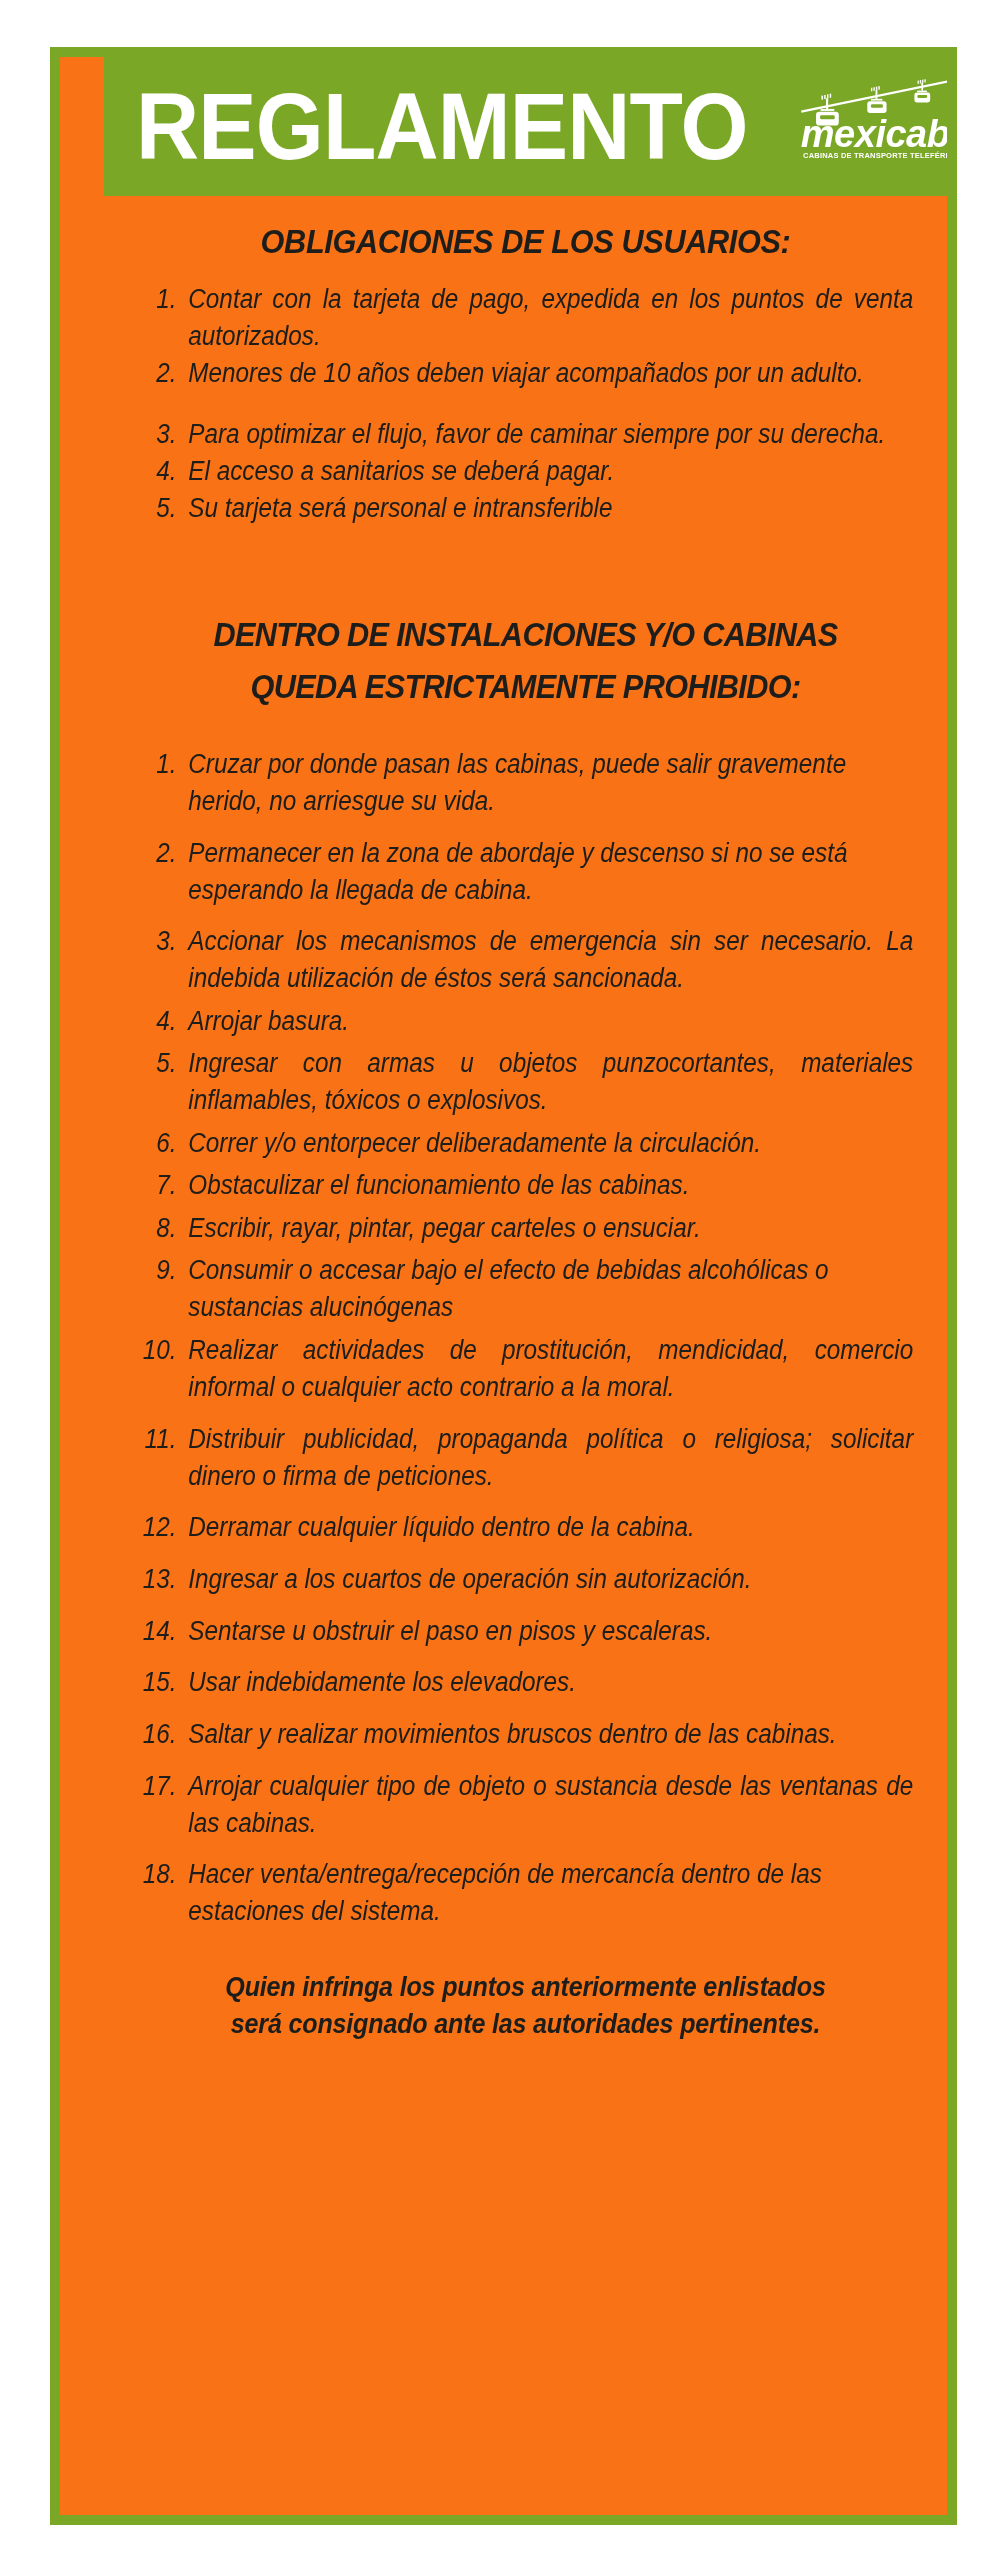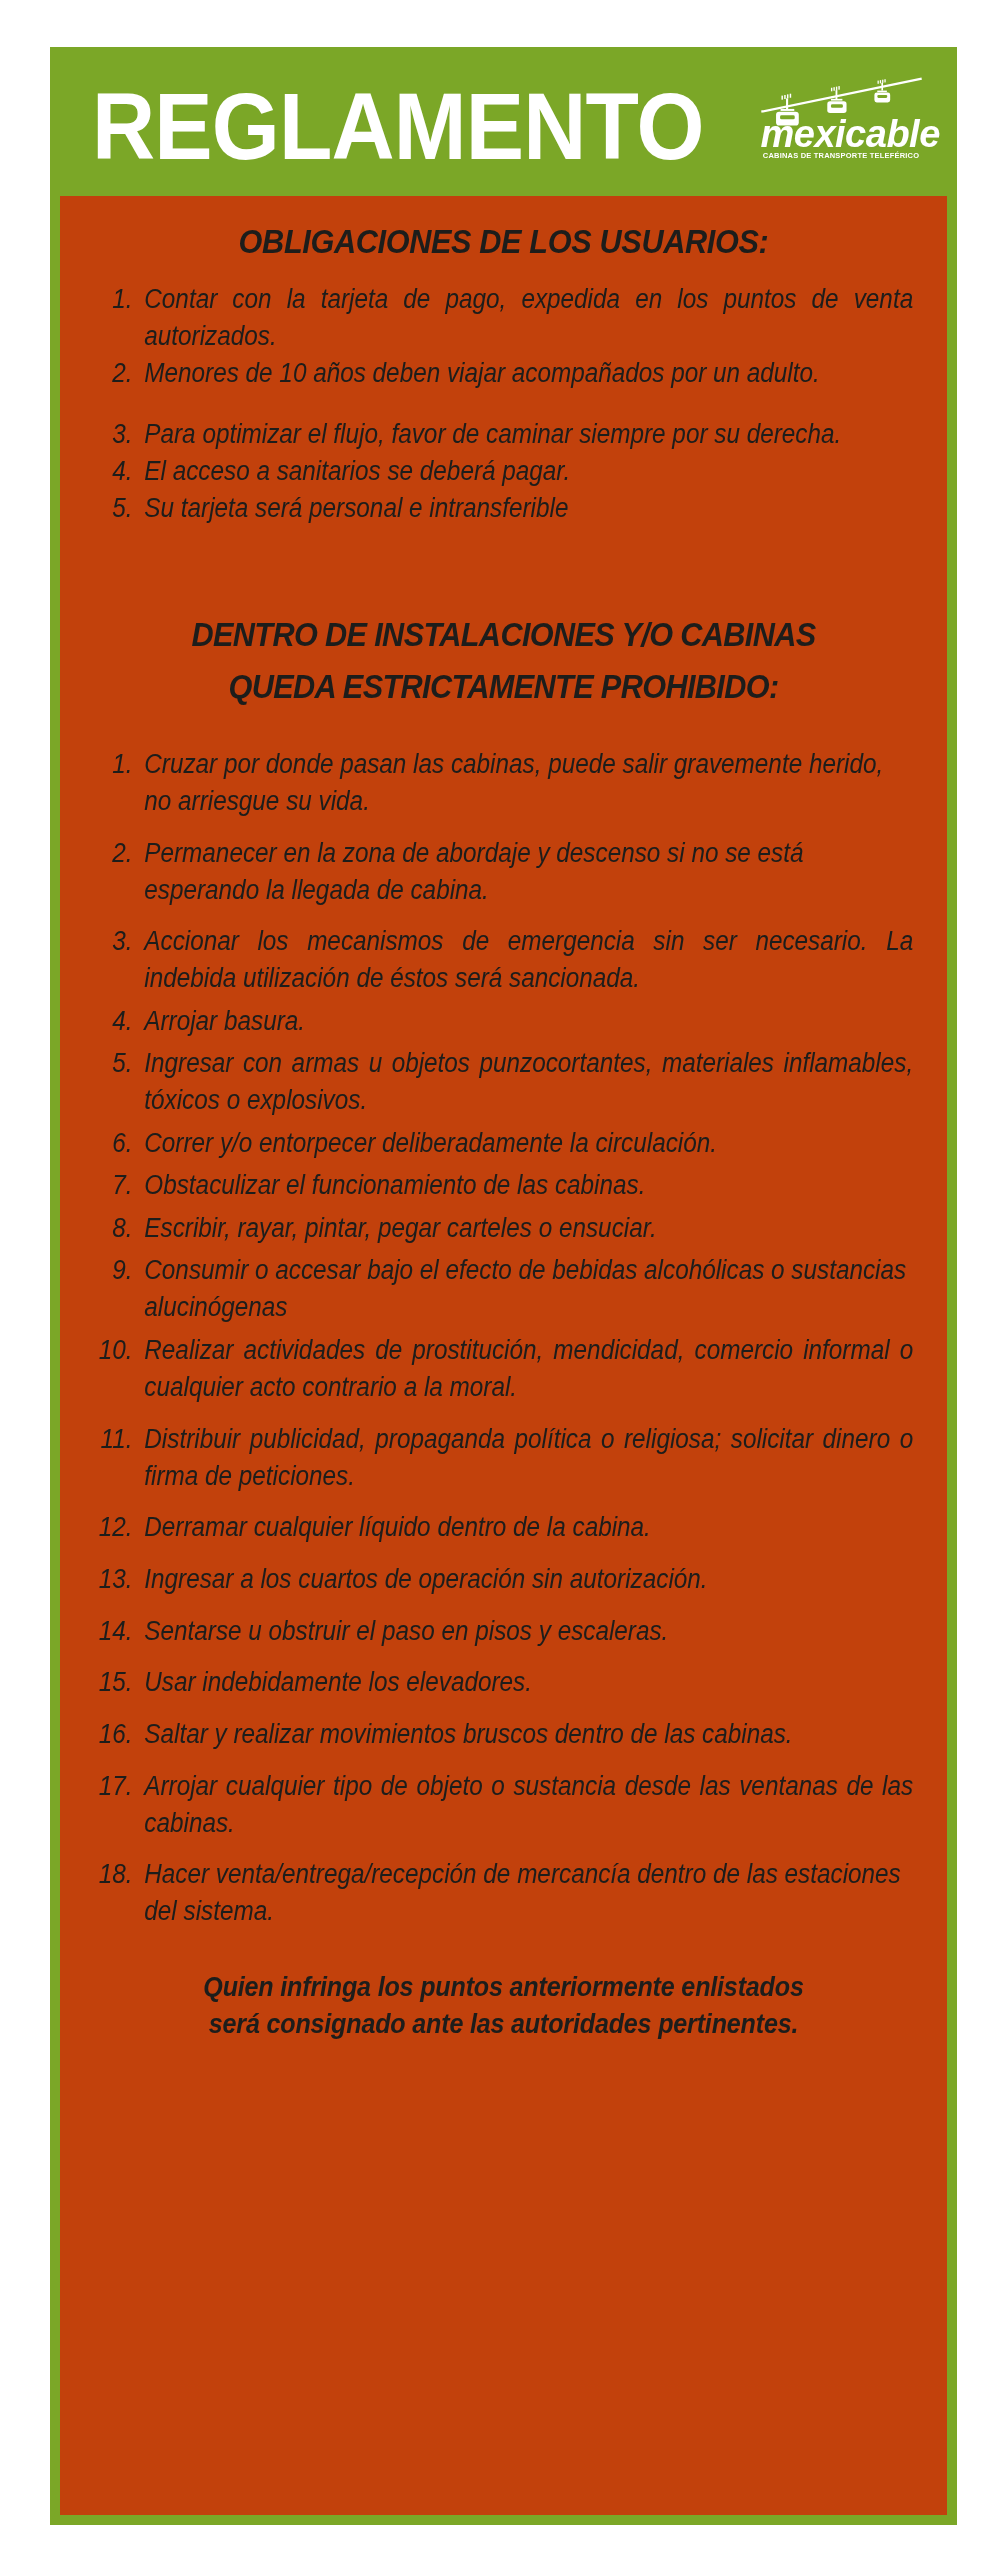--- a/index.html
+++ b/index.html
@@ -17,23 +17,24 @@
 
   
   .poster {
     position: absolute;
     left: 50px;
     top: 47px;
     width: 907px;
     height: 2478px;
     box-sizing: border-box;
     border: 10px solid #7BA727;
-    background: #c2410c;
+    background: #f97316;
     display: flex;
     flex-direction: column;
+    padding-left: 44px;
   }
 
   
   .header {
     position: relative;
     height: 139px;
     background: #7BA727;
     box-sizing: border-box;
     display: flex;
     align-items: center;

